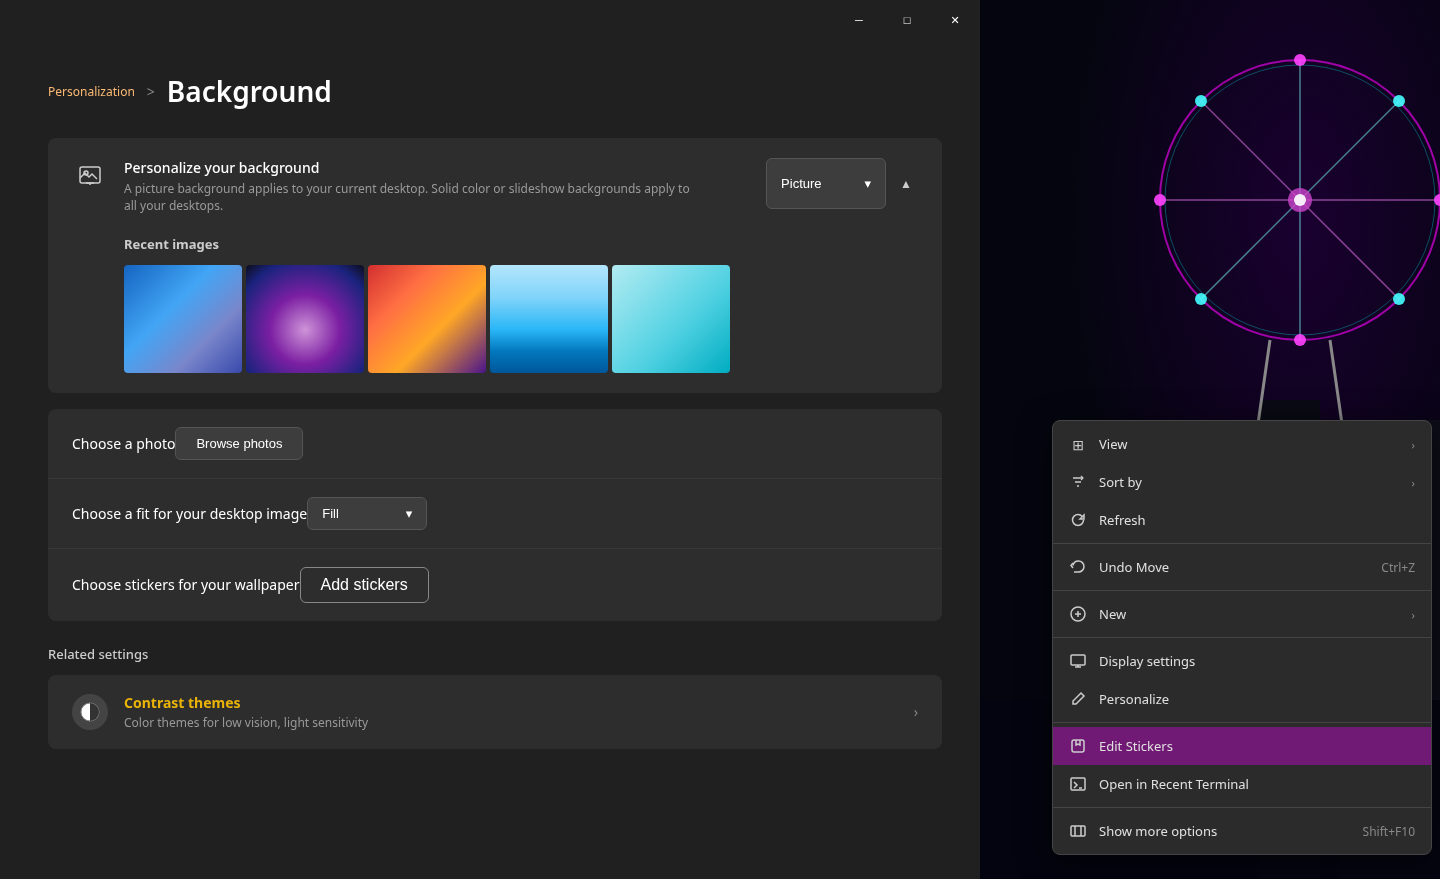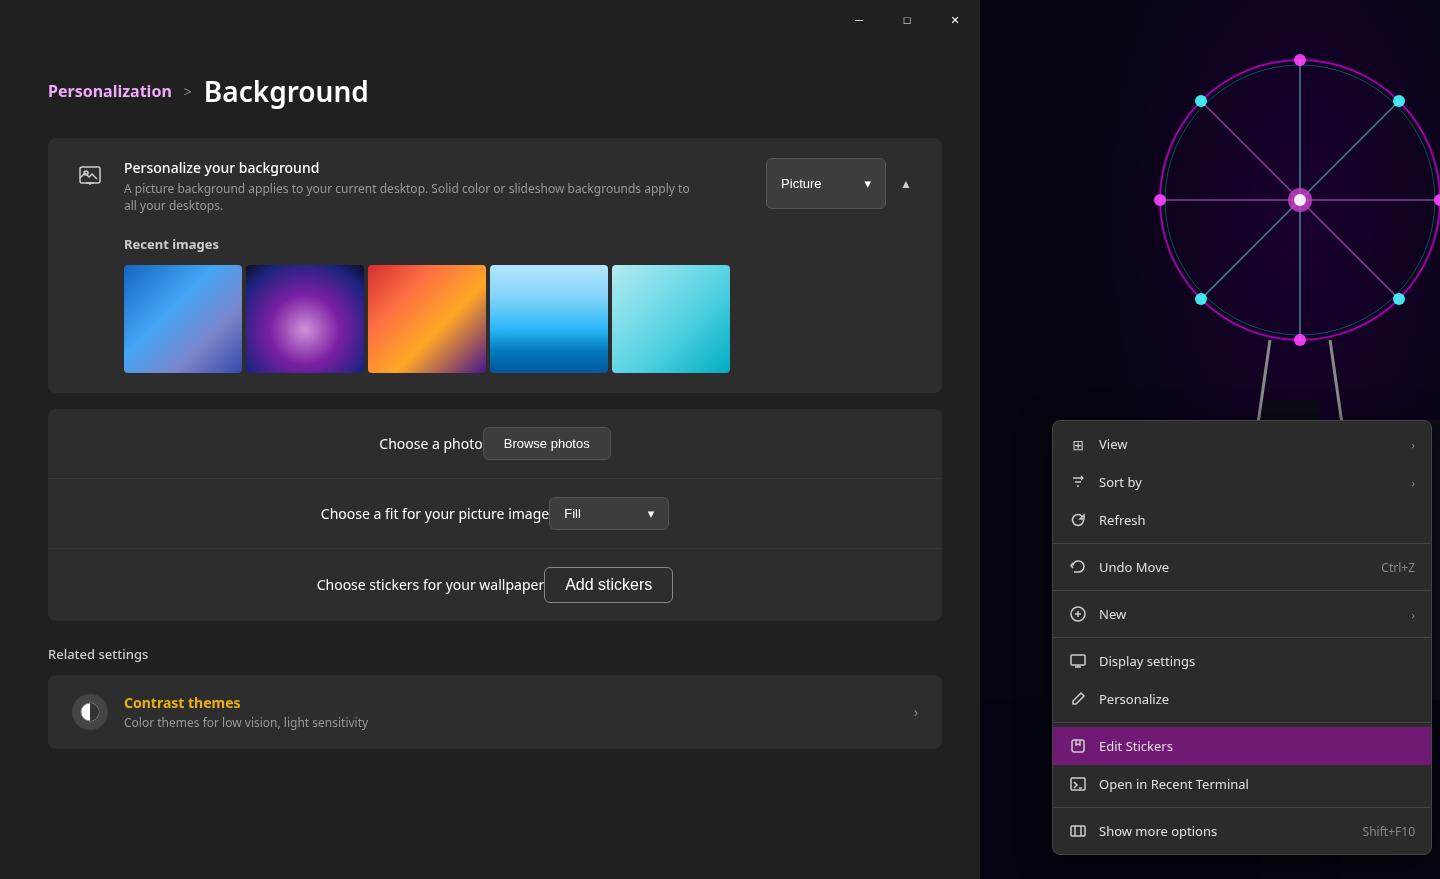--- a/index.html
+++ b/index.html
@@ -86,23 +86,23 @@
 
     
     .breadcrumb {
       display: flex;
       align-items: center;
       gap: 12px;
       margin-bottom: 28px;
     }
 
     .breadcrumb-personalization {
-      font-size: 16px;
-      color: #f0abfc;
-      font-weight: 700;
+      font-size: 12px;
+      color: #fdba74;
+      font-weight: 400;
     }
 
     .breadcrumb-separator {
       color: #888;
       font-size: 14px;
     }
 
     .breadcrumb-current {
       font-size: 28px;
       font-weight: 600;
@@ -222,21 +222,21 @@
       background: linear-gradient(180deg, #B3E5FC 0%, #81D4FA 30%, #29B6F6 60%, #0277BD 80%, #01579B 100%);
     }
     .img-thumb-5 {
       background: linear-gradient(135deg, #B2EBF2 0%, #80DEEA 30%, #4DD0E1 60%, #00ACC1 100%);
     }
 
     
     .settings-row {
       display: flex;
       align-items: center;
-      justify-content: center;
+      justify-content: flex-start;
       padding: 18px 24px;
       border-top: 1px solid #383838;
     }
 
     .row-label {
       font-size: 14px;
       color: #fff;
     }
 
     .browse-btn {
@@ -481,21 +481,21 @@
           </div>
         </div>
       </div>
 
       <div class="settings-card">
         <div class="settings-row" style="border-top: none;">
           <span class="row-label">Choose a photo</span>
           <button class="browse-btn">Browse photos</button>
         </div>
         <div class="settings-row">
-          <span class="row-label">Choose a fit for your picture image</span>
+          <span class="row-label">Choose a fit for your desktop image</span>
           <button class="fill-dropdown">
             <span>Fill</span>
             <span>▾</span>
           </button>
         </div>
         <div class="settings-row">
           <span class="row-label">Choose stickers for your wallpaper</span>
           <button class="add-stickers-btn">Add stickers</button>
         </div>
       </div>

